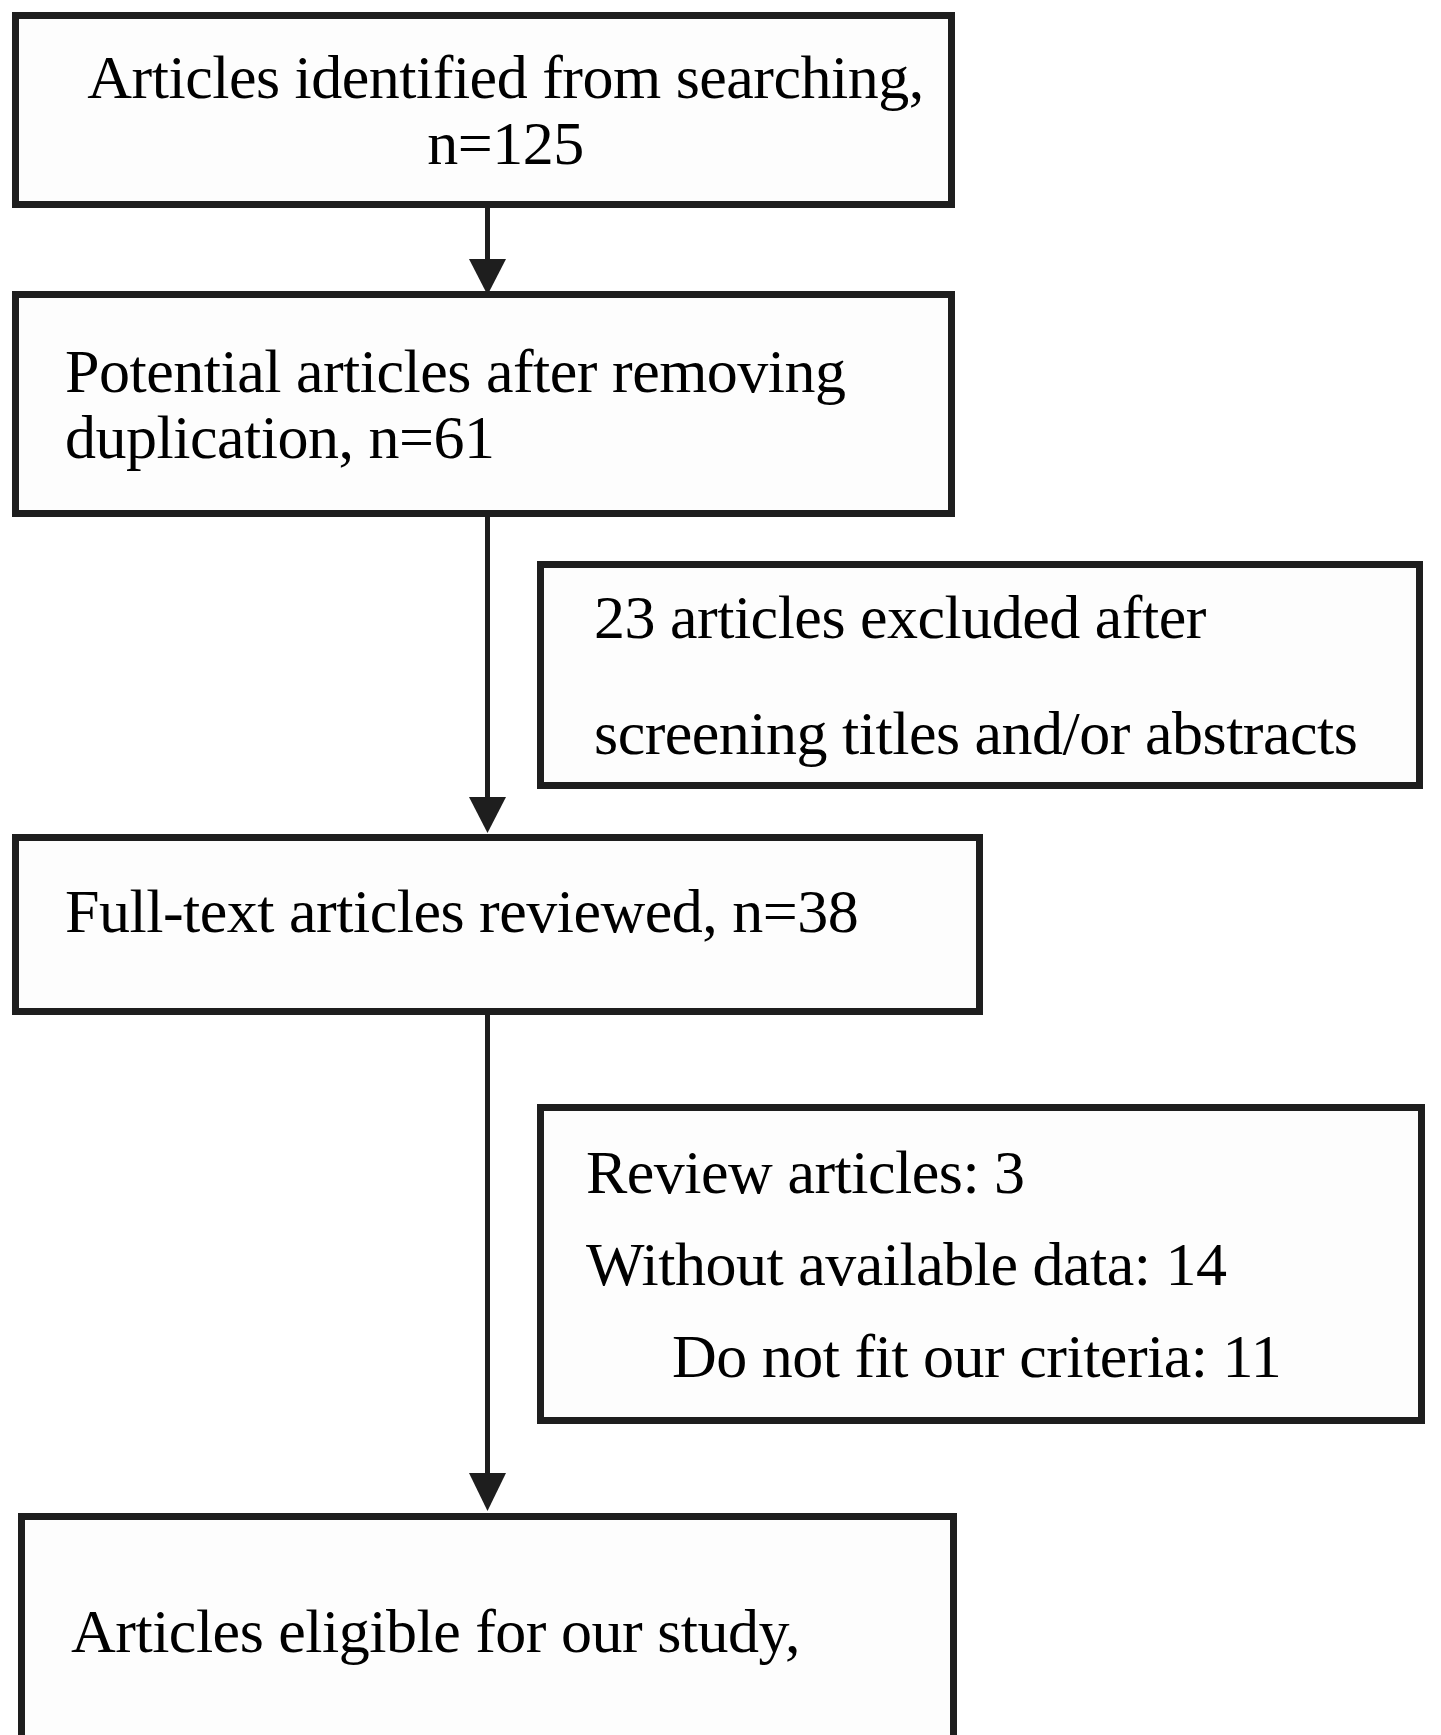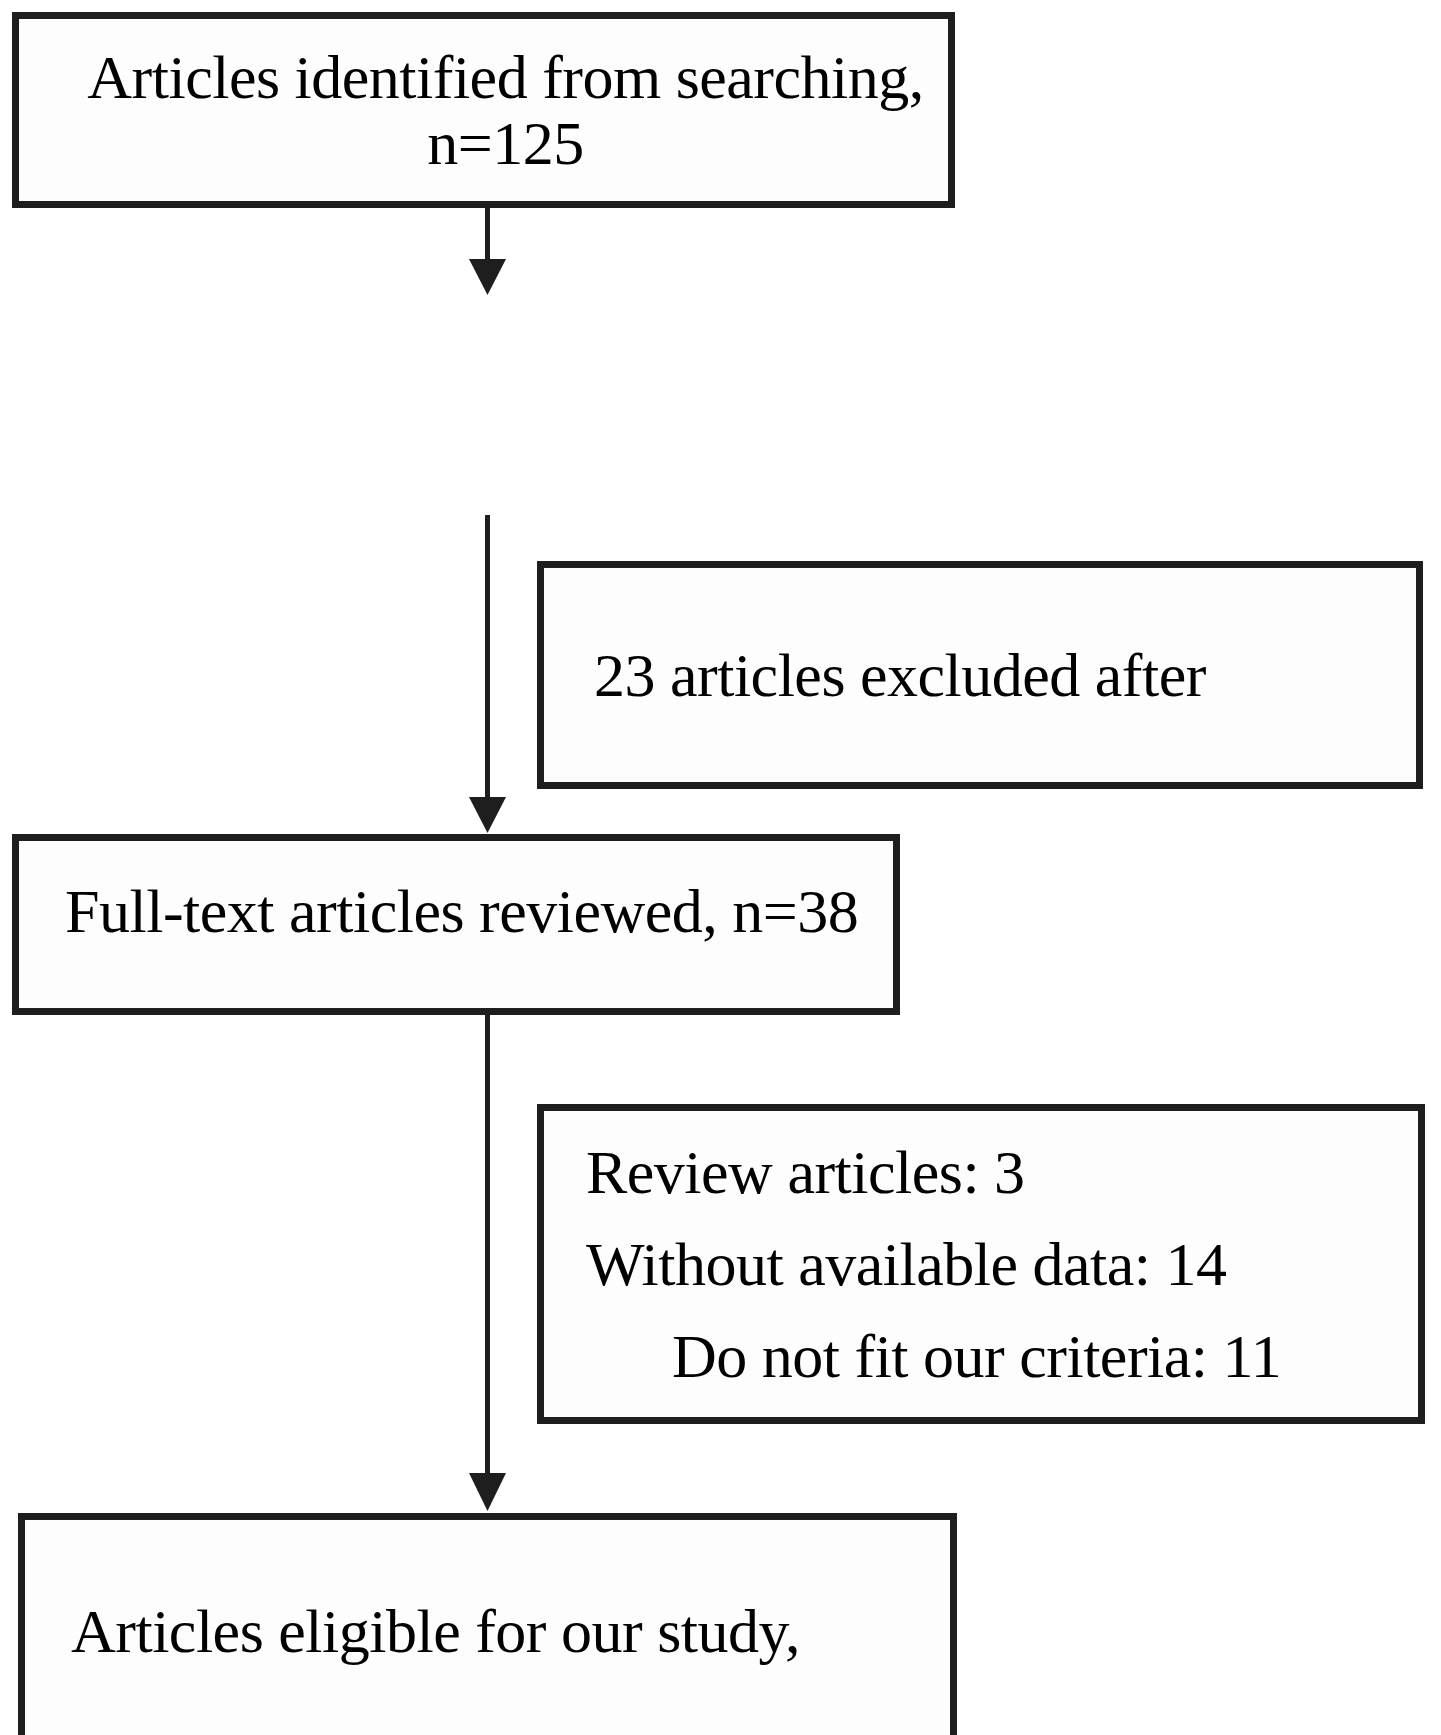--- a/index.html
+++ b/index.html
@@ -33,21 +33,21 @@
     white-space: nowrap;
   }
   .tight .line { line-height: 66px; }
   .center { align-items: center; text-align: center; }
   .indent { padding-left: 86px; }
 
   
   .b-identified   { left: 12px;  top: 12px;   width: 943px; height: 196px; padding-left: 44px; }
   .b-dedup        { left: 12px;  top: 291px;  width: 943px; height: 226px; padding-left: 46px; }
   .b-excl-screen  { left: 537px; top: 561px;  width: 886px; height: 228px; padding-left: 50px; gap: 28px; }
-  .b-fulltext     { left: 12px;  top: 834px;  width: 888px; height: 181px; padding-left: 46px; padding-bottom: 26px; }
+  .b-fulltext     { left: 12px;  top: 834px;  width: 971px; height: 181px; padding-left: 46px; padding-bottom: 26px; }
   .b-excl-full    { left: 537px; top: 1104px; width: 888px; height: 320px; padding-left: 42px; }
   .b-eligible     { left: 18px;  top: 1513px; width: 939px; height: 236px; padding-left: 46px; }
   .b-excl-screen .line { line-height: 88px; }
   .b-excl-full .line,
   .b-eligible .line { line-height: 92px; }
 </style>
 </head>
 <body>
 
 <div class="canvas">
@@ -65,23 +65,28 @@
       <line x1="487.5" y1="1013" x2="487.5" y2="1479" stroke="#1e1e1e" stroke-width="5"></line>
       <polygon points="469,1473 506,1473 487.5,1511" fill="#1e1e1e"></polygon>
     </g>
   </svg>
 
   <div class="box tight center b-identified">
     <div class="line">Articles identified from searching,</div>
     <div class="line">n=125</div>
   </div>
 
+  <div class="box tight b-dedup">
+    <div class="line">Potential articles after removing</div>
+    <div class="line">duplication, n=61</div>
+  </div>
 
   <div class="box b-excl-screen">
     <div class="line">23 articles excluded after</div>
+    <div class="line">screening titles and/or abstracts</div>
   </div>
 
   <div class="box b-fulltext">
     <div class="line">Full-text articles reviewed, n=38</div>
   </div>
 
   <div class="box b-excl-full">
     <div class="line">Review articles: 3</div>
     <div class="line">Without available data: 14</div>
     <div class="line indent">Do not fit our criteria: 11</div>

